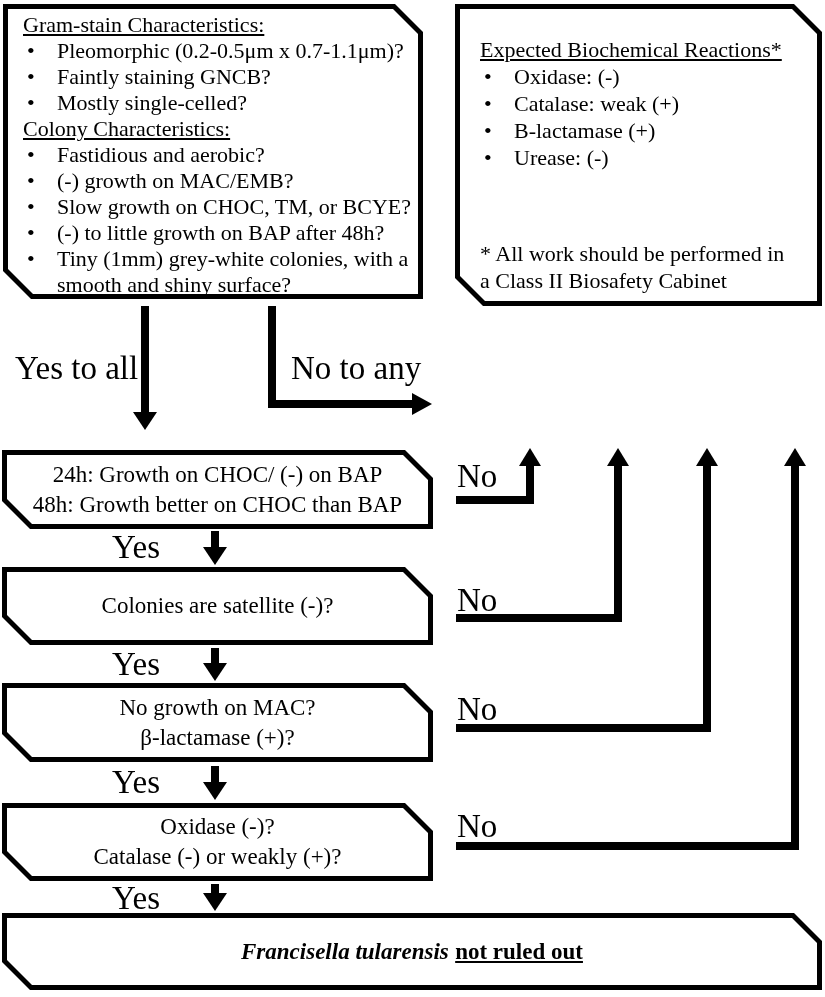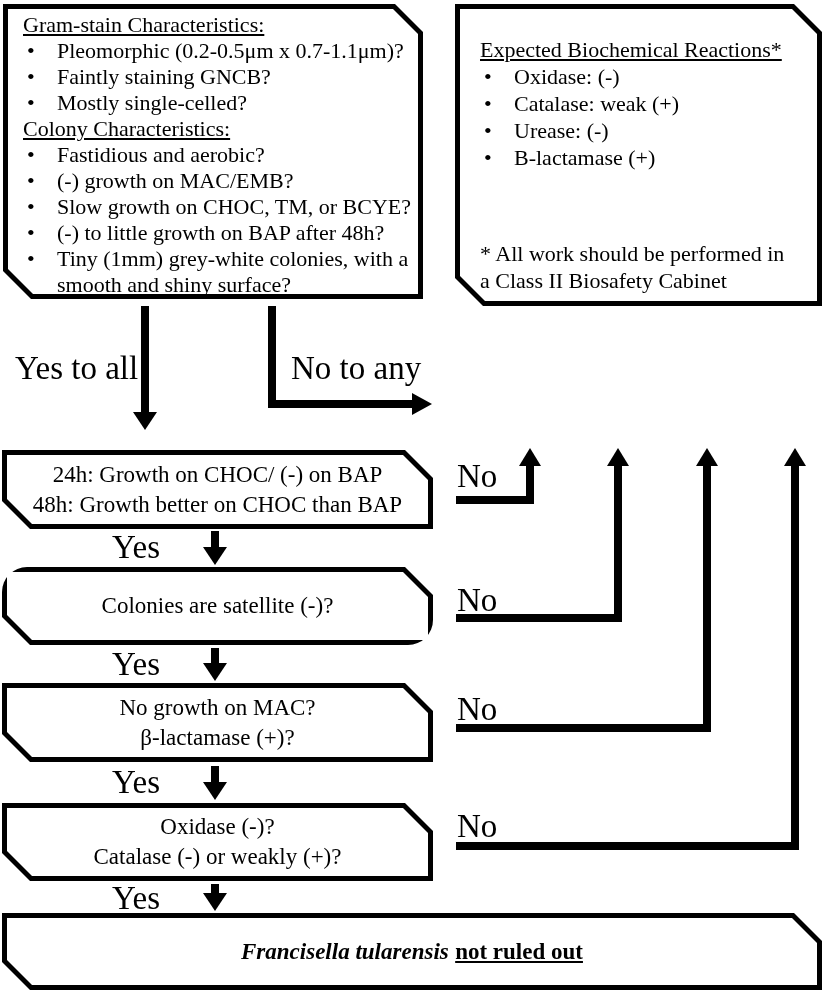--- a/index.html
+++ b/index.html
@@ -62,37 +62,37 @@
     </div>
   </div>
 
   <div class="nbox listbox bio" style="left:455px;top:4px;width:367px;height:302px;">
     <div class="fill"></div>
     <div class="content">
       <div class="uhdr">Expected Biochemical Reactions*</div>
       <ul class="blist">
         <li>Oxidase: (-)</li>
         <li>Catalase: weak (+)</li>
+        <li>B-lactamase (+)</li>
         <li>Urease: (-)</li>
-        <li>B-lactamase (+)</li>
       </ul>
       <div class="footnote">* All work should be performed in a Class II Biosafety Cabinet</div>
     </div>
   </div>
 
 
   <div class="nbox cbox" style="left:2px;top:450px;width:431px;height:79px;">
     <div class="fill"></div>
     <div class="content">
       <div>24h: Growth on CHOC/ (-) on BAP</div>
       <div>48h: Growth better on CHOC than BAP</div>
     </div>
   </div>
 
-  <div class="nbox cbox" style="left:2px;top:567px;width:431px;height:78px;border-radius:25px;">
+  <div class="nbox cbox" style="left:2px;top:567px;width:431px;height:78px;">
     <div class="fill"></div>
     <div class="content">
       <div>Colonies are satellite (-)?</div>
     </div>
   </div>
 
   <div class="nbox cbox" style="left:2px;top:683px;width:431px;height:79px;">
     <div class="fill"></div>
     <div class="content">
       <div>No growth on MAC?</div>

